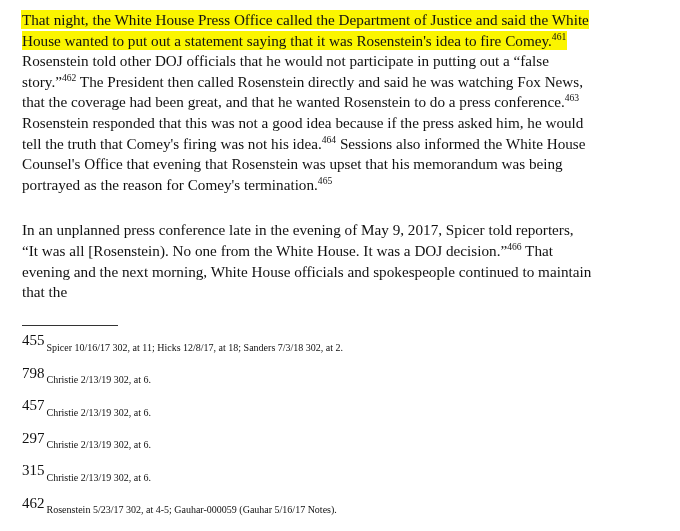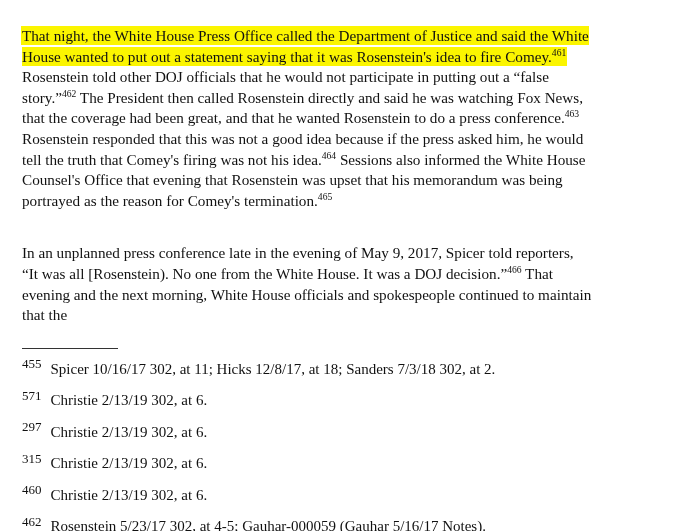--- a/index.html
+++ b/index.html
@@ -12,32 +12,32 @@
     height: 531px;
     font-family: "Liberation Serif", serif;
     color: #111111;
     overflow: hidden;
   }
   .page {
     position: relative;
     width: 608px;
     height: 531px;
     box-sizing: border-box;
-    padding: 26px 16px 0 22px;
+    padding: 10px 16px 0 22px;
   }
   .body-text {
     font-size: 15.2px;
     line-height: 20.6px;
     text-align: left;
   }
   .para {
     margin: 0 0 0 0;
   }
   .para + .para {
-    margin-top: 32px;
+    margin-top: 25px;
   }
   .hl {
     background: #fbf500;
     box-shadow: 0 0 0 1px #fbf500;
   }
   sup {
     font-size: 9.6px;
     vertical-align: super;
     line-height: 0;
   }
@@ -53,27 +53,27 @@
   }
   .fn {
     display: block;
     margin-bottom: 14.5px;
     white-space: normal;
   }
   .fn:last-child {
     margin-bottom: 0;
   }
   .fn-num {
-    font-size: 13px;
+    font-size: 15px;
     vertical-align: super;
     line-height: 0;
-    margin-right: 9px;
+    margin-right: 2px;
   }
   .fn-text {
-    font-size: 15px;
+    font-size: 10px;
   }
   .fn-hl .fn-text {
     background: #fbf500;
     box-shadow: 0 0 0 1px #fbf500;
   }
   .fn-hl .fn-num {
     background: transparent;
   }
   .fn-wrap {
     line-height: 19px;
@@ -98,35 +98,35 @@
 
   <div class="rule"></div>
 
   <div class="footnotes">
 
     <span class="fn">
       <span class="fn-num">455</span><span class="fn-text">Spicer 10/16/17 302, at 11; Hicks 12/8/17, at 18; Sanders 7/3/18 302, at 2.</span>
     </span>
 
     <span class="fn">
-      <span class="fn-num">571</span><span class="fn-text">Christie 2/13/19 302, at 6.</span>
+      <span class="fn-num">798</span><span class="fn-text">Christie 2/13/19 302, at 6.</span>
     </span>
 
+    <span class="fn">
+      <span class="fn-num">457</span><span class="fn-text">Christie 2/13/19 302, at 6.</span>
+    </span>
 
     <span class="fn">
       <span class="fn-num">297</span><span class="fn-text">Christie 2/13/19 302, at 6.</span>
     </span>
 
     <span class="fn">
       <span class="fn-num">315</span><span class="fn-text">Christie 2/13/19 302, at 6.</span>
     </span>
 
-    <span class="fn">
-      <span class="fn-num">460</span><span class="fn-text">Christie 2/13/19 302, at 6.</span>
-    </span>
 
 
     <span class="fn">
       <span class="fn-num">462</span><span class="fn-text">Rosenstein 5/23/17 302, at 4-5; Gauhar-000059 (Gauhar 5/16/17 Notes).</span>
     </span>
 
   </div>
 
 </div>
 

